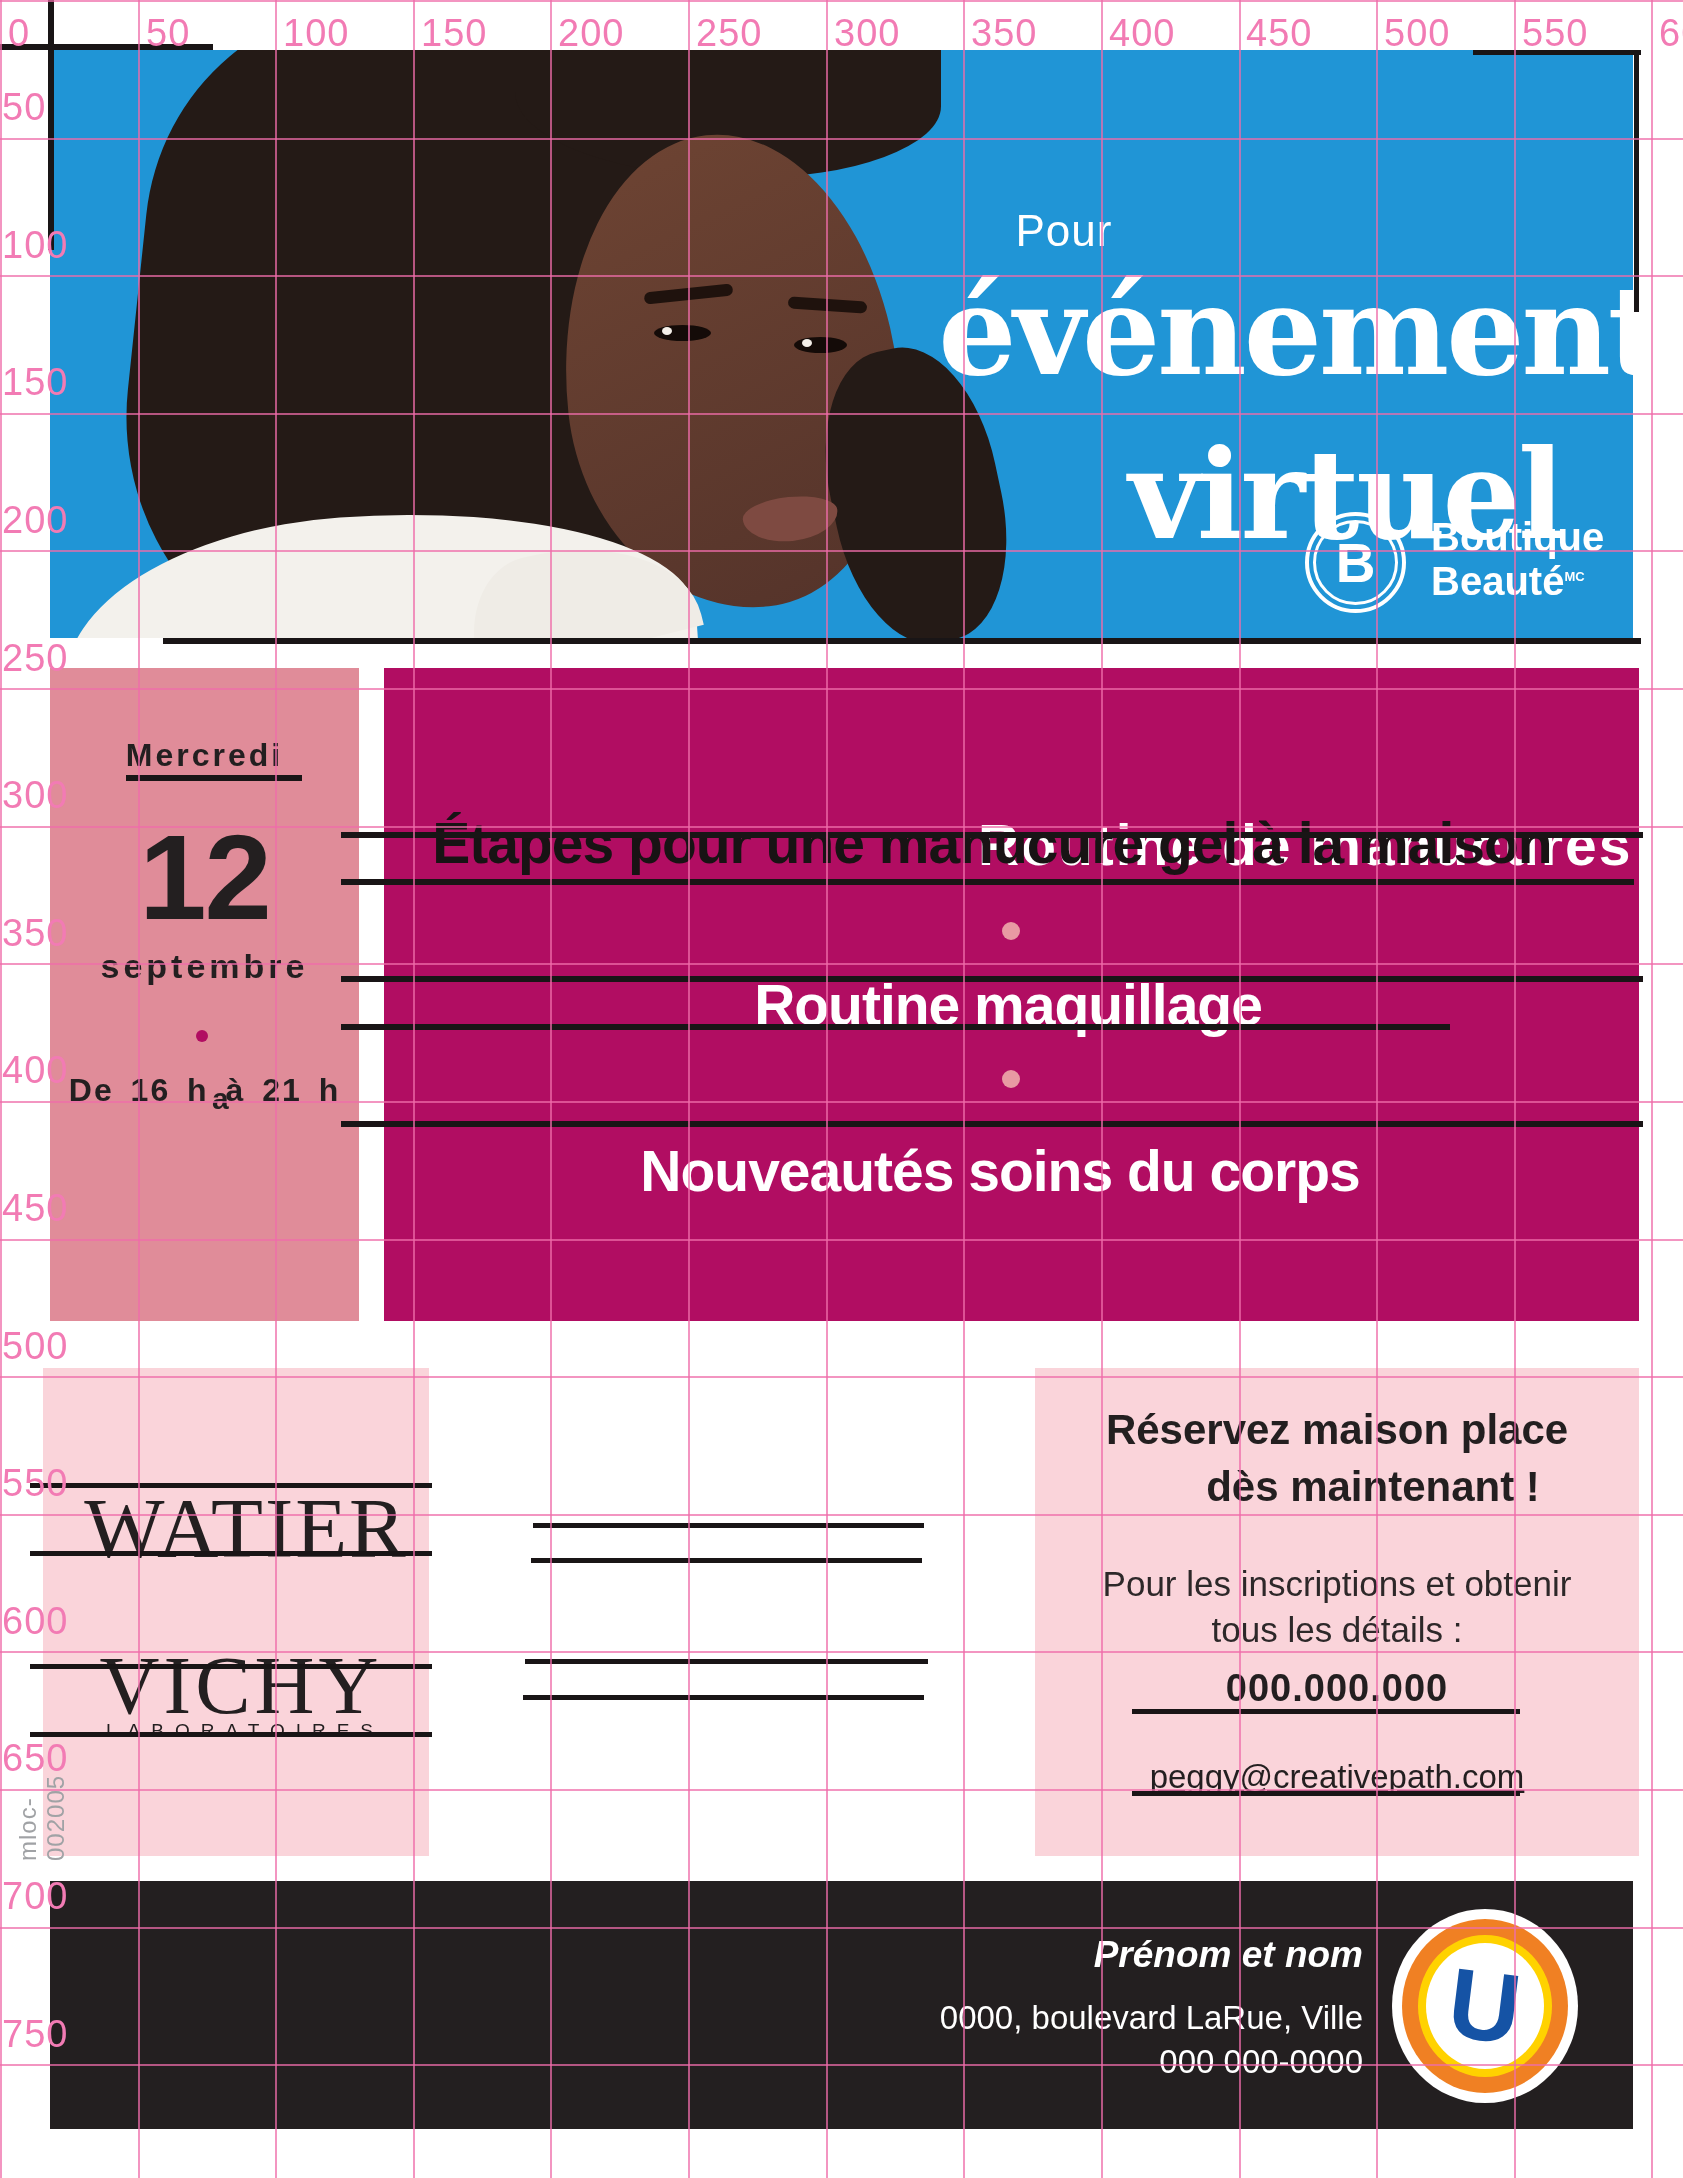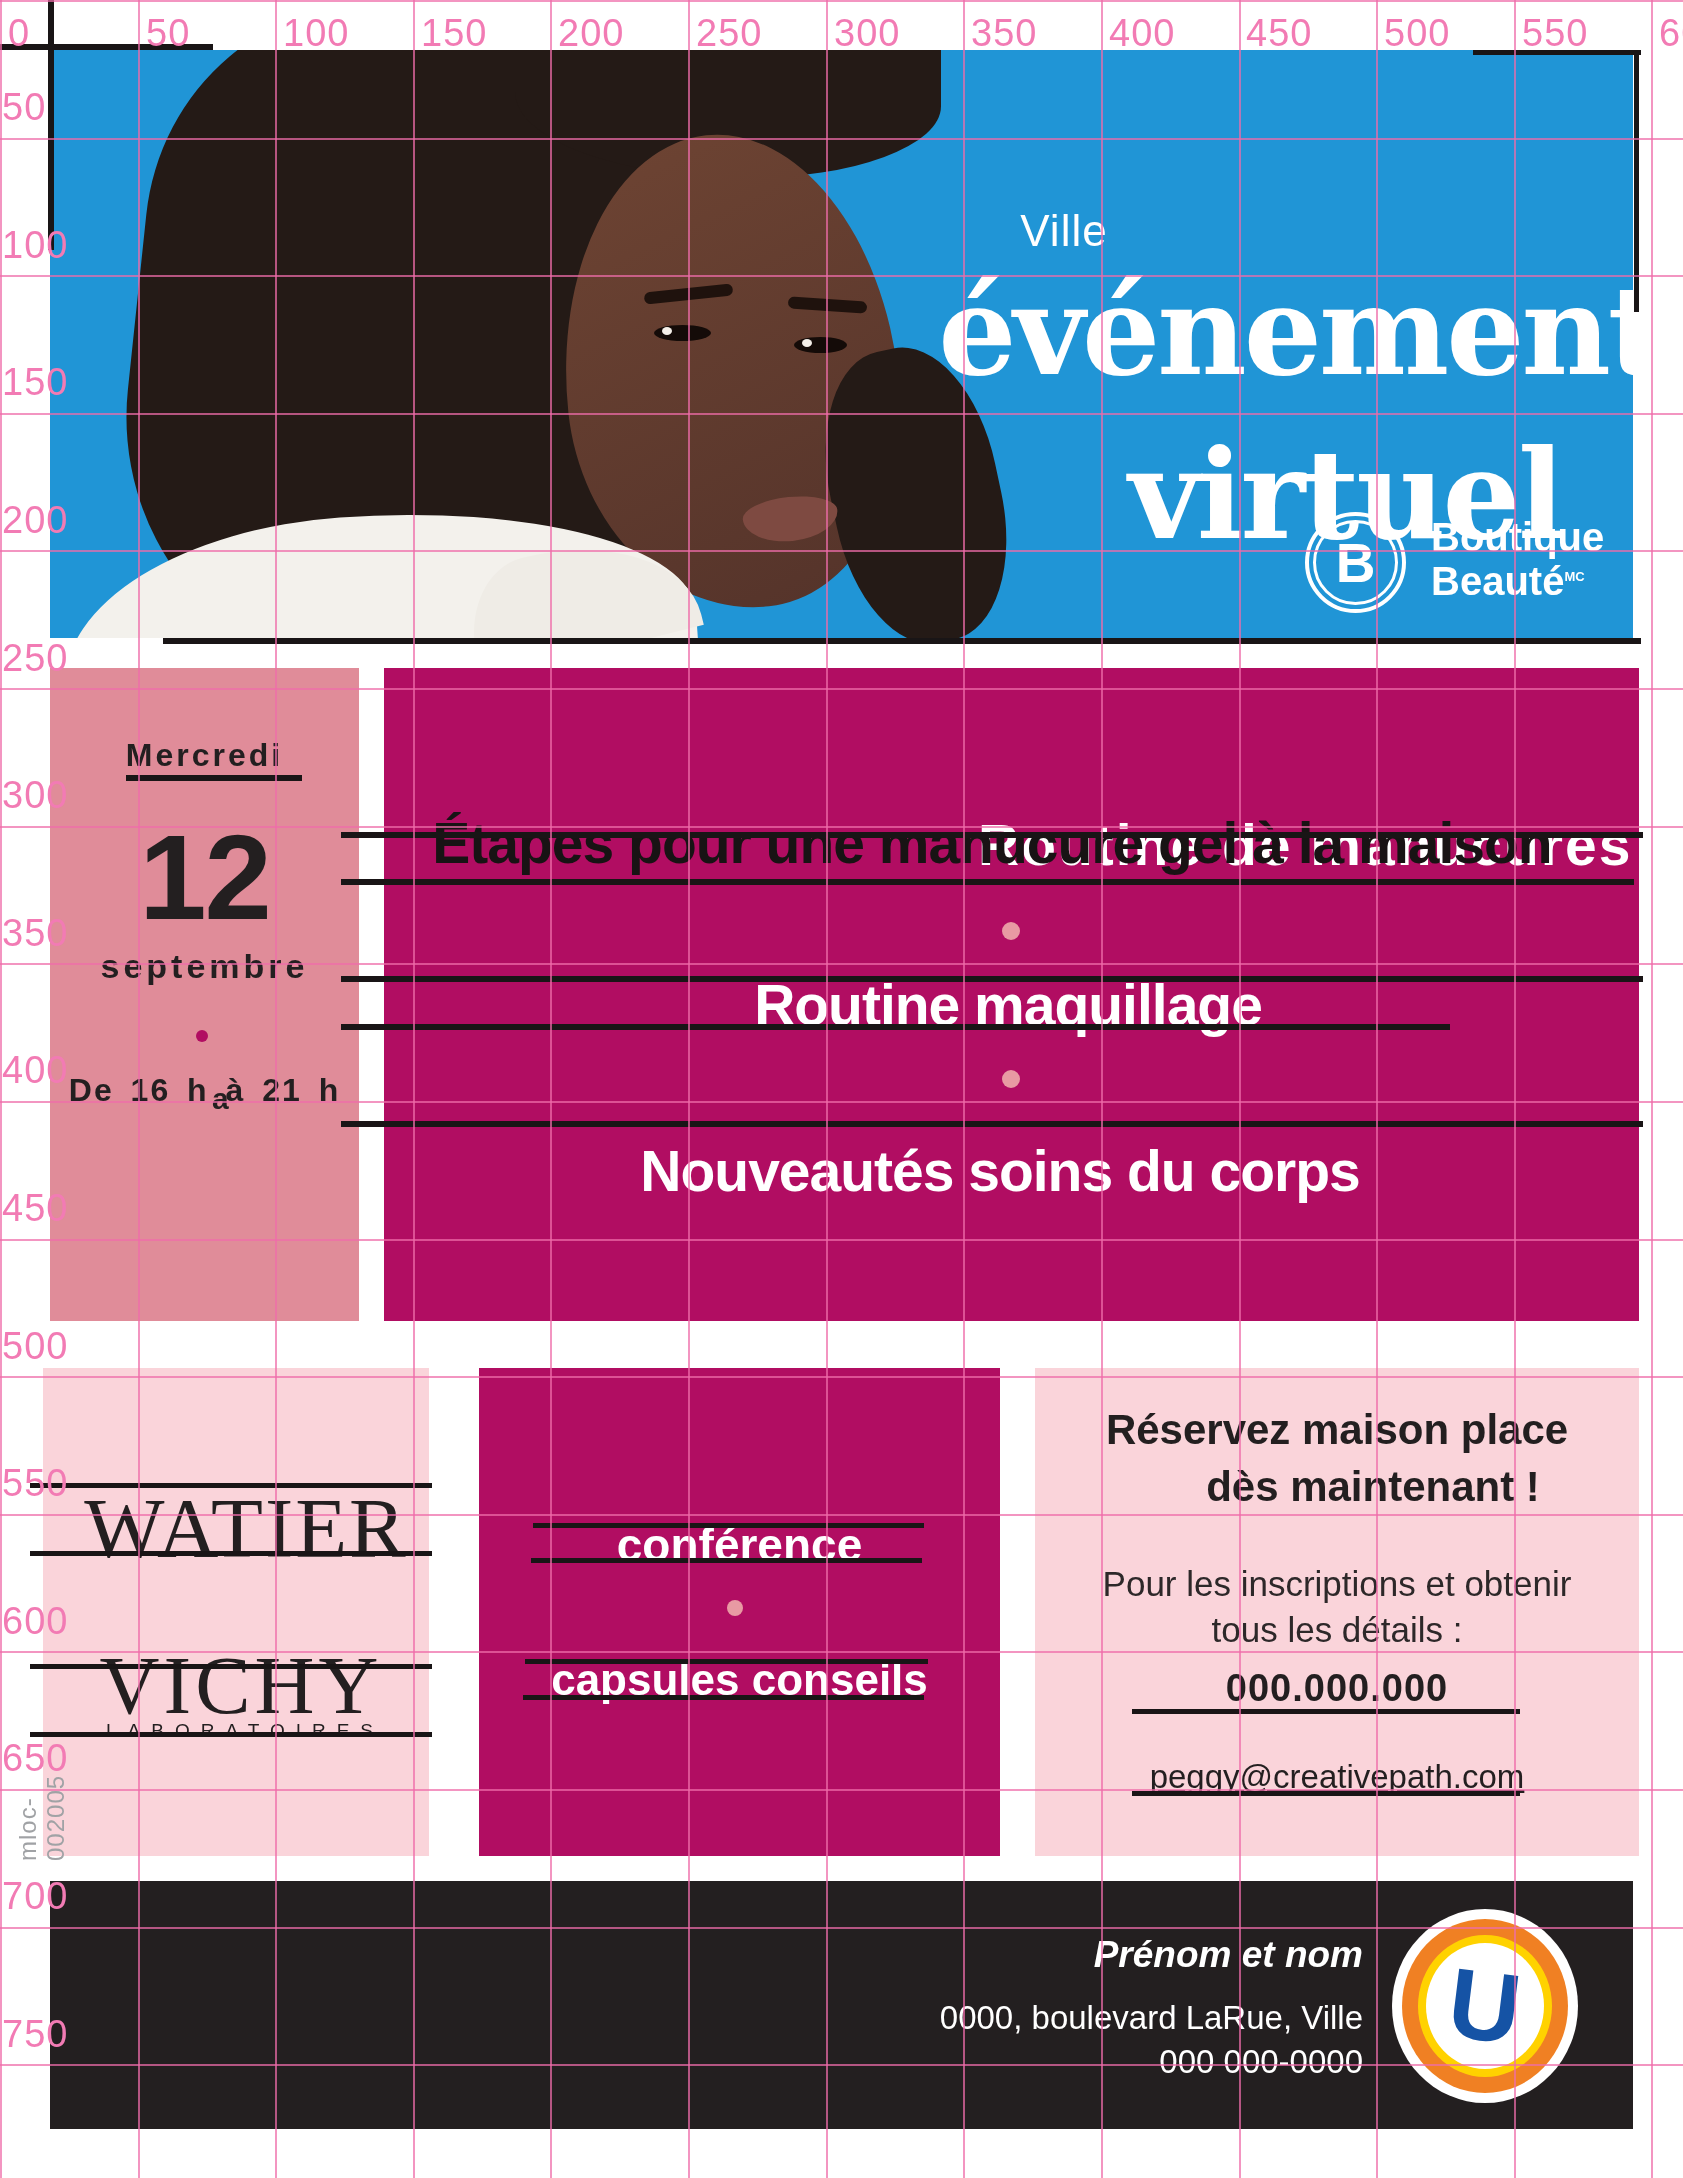--- a/index.html
+++ b/index.html
@@ -111,21 +111,21 @@
     <div id="face"></div>
     <div id="hair-side" class="hair"></div>
     <div class="brow abs" style="left:594px;top:238px;width:89px;transform:rotate(-6deg);"></div>
     <div class="brow abs" style="left:738px;top:249px;width:79px;transform:rotate(4deg);"></div>
     <div class="eye abs" style="left:604px;top:275px;width:57px;"></div>
     <div class="eye abs" style="left:744px;top:287px;width:53px;"></div>
     <div id="lips"></div>
     <div id="blazer"></div>
     <div id="collar"></div>
 
-    <div id="banner-eyebrow" class="abs center-x">Ville</div>
+    <div id="banner-eyebrow" class="abs center-x">Pour</div>
     <div id="banner-h1" class="abs center-x banner-headline">événement</div>
     <div id="banner-h2" class="abs center-x banner-headline">virtuel</div>
 
     <div id="bb-logo-circle" class="abs">
       <div class="inner">
           <span class="b">B</span>
         </div>
     </div>
     <div id="bb-logo-text" class="abs">
       <div>Boutique</div>
@@ -150,25 +150,20 @@
     <div class="dot" style="left:618px;top:402px;width:18px;height:18px;background:#E89AA3;"></div>
     <div id="program-item3" class="program-line">Nouveautés soins du corps</div>
   </div>
 
   <div id="brands-block" class="abs">
     <div id="brand1">WATIER</div>
     <div id="brand2">VICHY</div>
     <div id="brand2-sub">LABORATOIRES</div>
   </div>
 
-  <div id="format-block" class="abs">
-    <div id="format1" class="line">conférence</div>
-    <div class="dot" style="left:248px;top:232px;width:16px;height:16px;background:#E89AA3;"></div>
-    <div id="format2" class="line">capsules conseils</div>
-  </div>
 
   <div id="cta-block" class="abs">
     <div id="cta-h1" class="line">Réservez maison place</div>
     <div id="cta-h2" class="line">dès maintenant !</div>
     <div id="cta-b1" class="line">Pour les inscriptions et obtenir</div>
     <div id="cta-b2" class="line">tous les détails :</div>
     <div id="cta-phone" class="line">000.000.000</div>
     <div id="cta-email" class="line">peggy@creativepath.com</div>
   </div>
 

